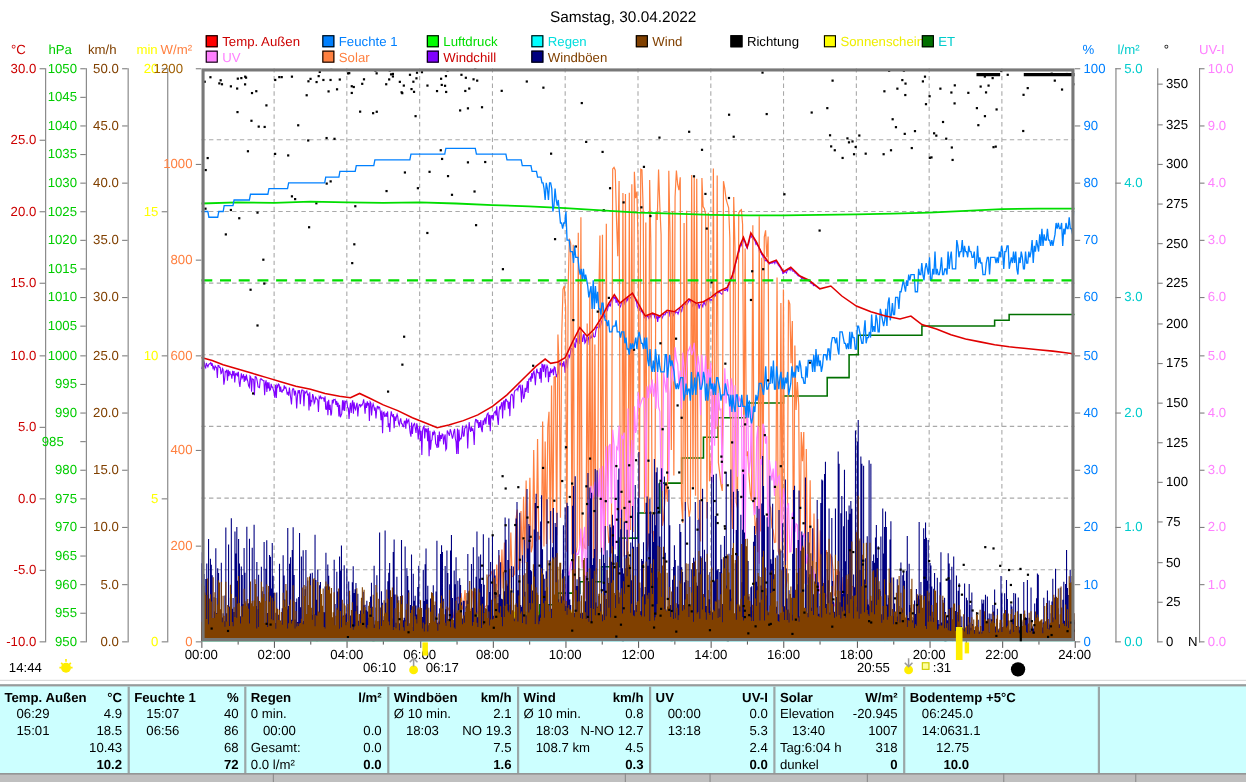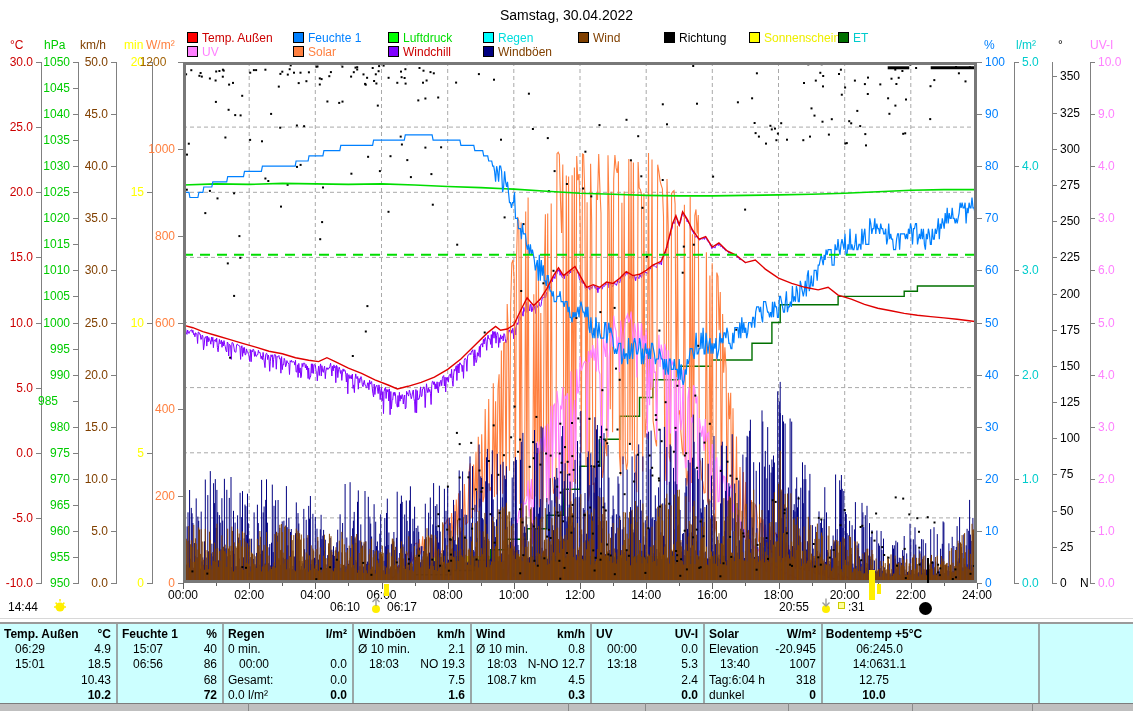--- a/index.html
+++ b/index.html
@@ -1046,21 +1046,21 @@
         </div>
         <div class="tline">
           <span class="lt">Tag:6:04 h</span>
           <span class="rt">318</span>
         </div>
         <div class="tline">
           <span class="lt">dunkel</span>
           <span class="rt b">0</span>
         </div>
       </div>
-      <div class="tcol narrow" style="width: 217px; align-items: center;">
+      <div class="tcol narrow" style="width: 177px;">
         <div class="tline b">
           <span class="lt">Bodentemp +5</span>
           <span class="rt">°C</span>
         </div>
         <div class="tline">
           <span class="lt ind">06:24</span>
           <span class="rt">5.0</span>
         </div>
         <div class="tline">
           <span class="lt ind">14:06</span>

